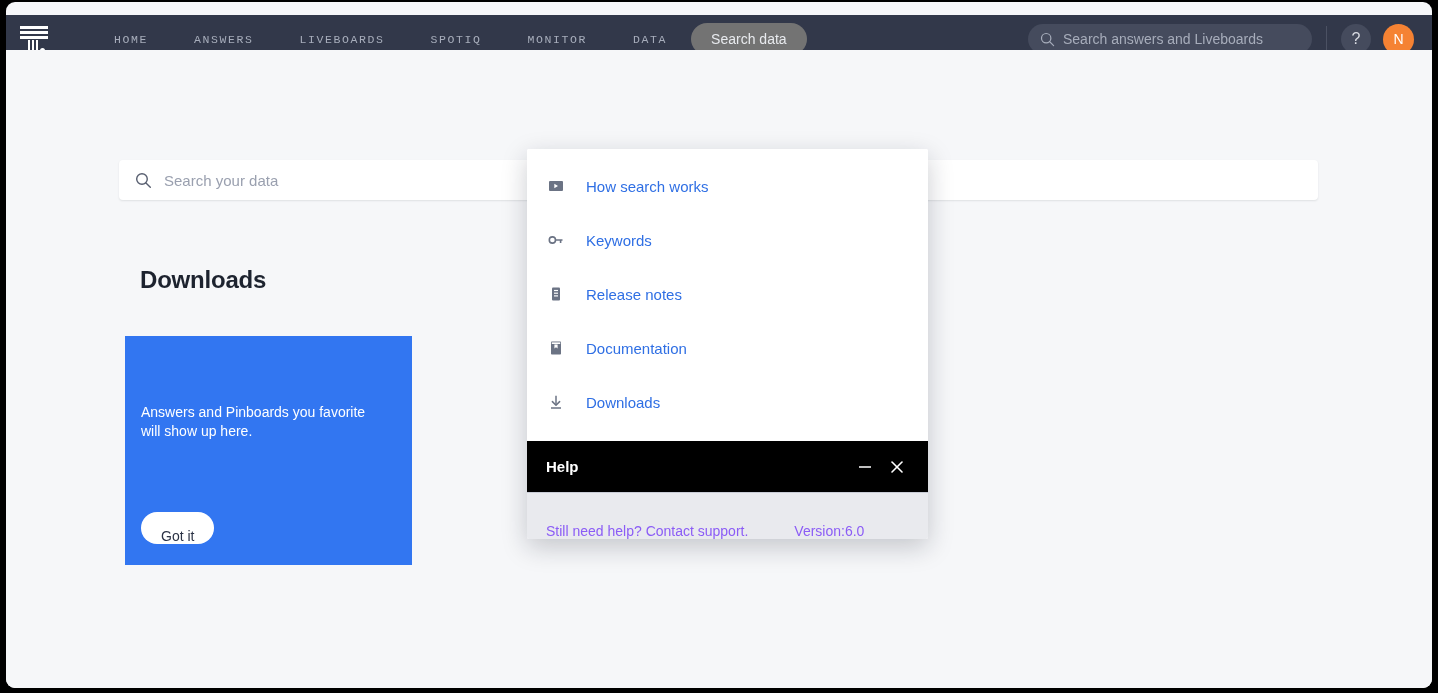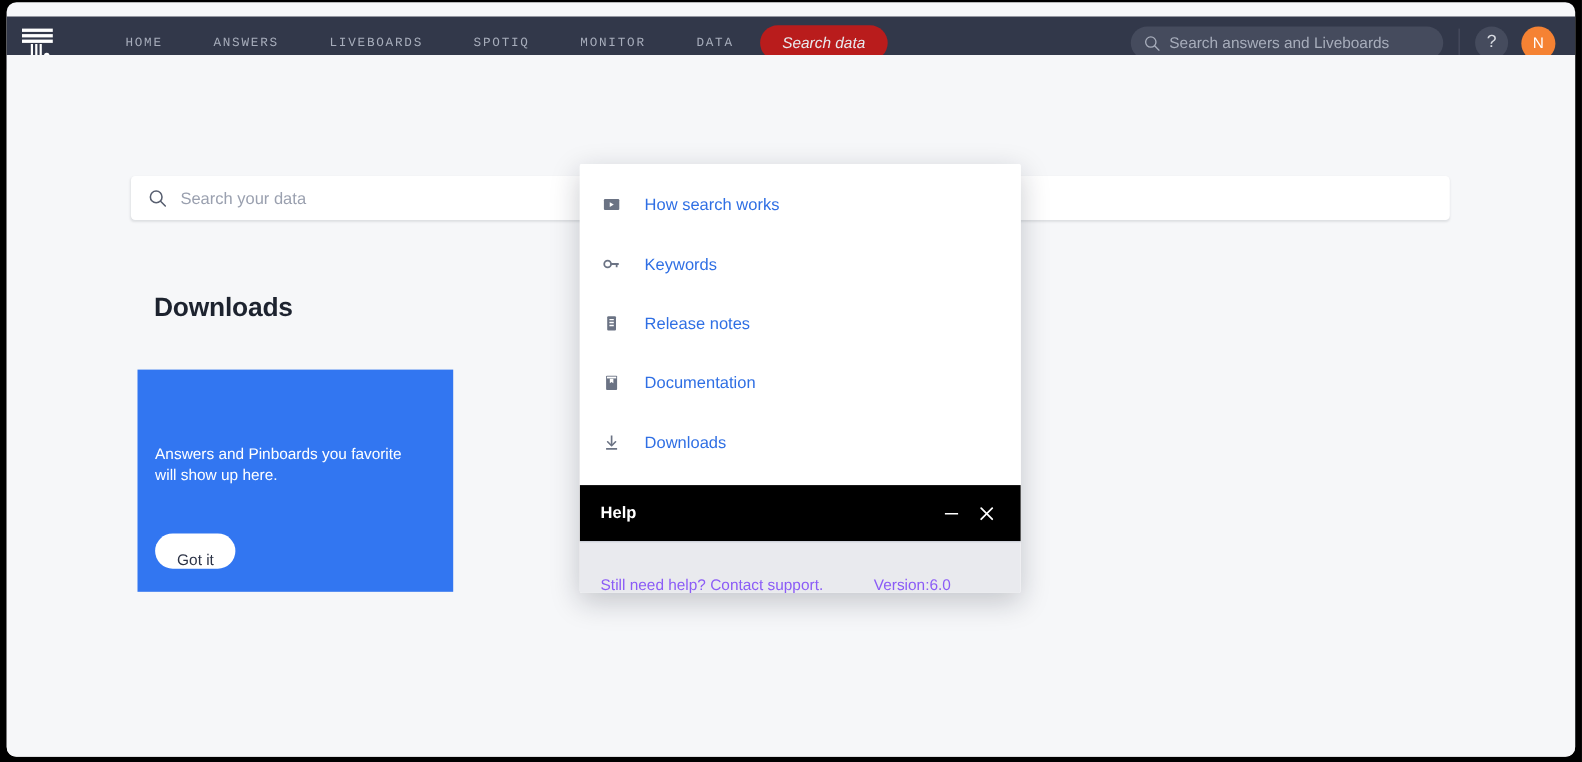--- a/index.html
+++ b/index.html
@@ -47,29 +47,28 @@
     letter-spacing:1.6px;
     padding:0 0;
     margin-right:46px;
     cursor:pointer;
     white-space:nowrap;
   }
   .nav-link:last-child{ margin-right:0; }
 
   #search-data-pill{
     margin-left:24px;
-    background:#b91c1c;
+    background:#737373;
     color:#e8eaee;
     font-size:14px;
     height:32px;
     padding:0 20px;
     border-radius:16px;
     display:flex; align-items:center;
     cursor:pointer;
-    font-style:italic;
   }
 
   #nav-right{
     position:absolute; right:18px; top:0; height:48px;
     display:flex; align-items:center;
   }
   #global-search{
     width:284px; height:30px;
     background:#454b5d;
     border-radius:15px;
@@ -110,21 +109,21 @@
   #data-search-bar .sph{ color:#9aa0af; font-size:15px; }
 
   #favorites-title{
     position:absolute; left:134px; top:216px;
     font-size:24px; font-weight:bold; color:#1d232f;
     letter-spacing:-0.2px;
   }
 
   #favorites-card{
     position:absolute; left:119px; top:286px;
-    width:287px; height:202px;
+    width:287px; height:229px;
     background:#3276f1;
   }
   #favorites-card .card-text{
     position:absolute; left:16px; top:67px; width:240px;
     color:#fff; font-size:14px; line-height:19px;
   }
   #got-it-button{
     position:absolute; left:16px; bottom:21px;
     background:#fff; color:#2b3245;
     font-size:14px;

